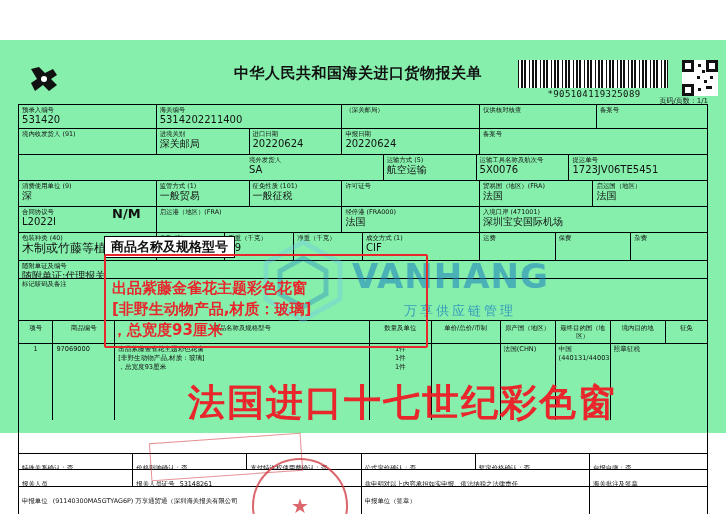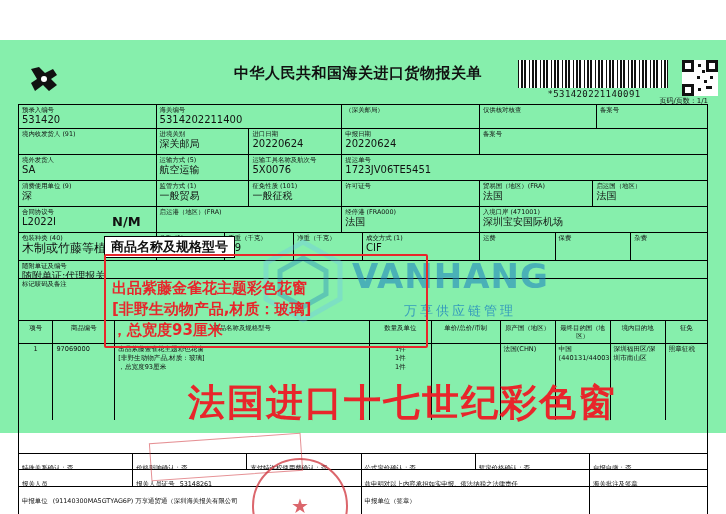--- a/index.html
+++ b/index.html
@@ -50,20 +50,21 @@
   .tbl{
     position:absolute;left:18px;top:64px;width:690px;height:350px;
     border:1px solid #000;
     box-sizing:border-box;
   }
   .row{
     position:relative;width:100%;
     border-bottom:1px solid #000;
     box-sizing:border-box;
     display:flex;
+    justify-content:flex-end;
   }
   .cell{
     position:relative;
     border-right:1px solid #000;
     box-sizing:border-box;
     padding:1px 3px;
     overflow:hidden;
   }
   .cell:last-child{border-right:none;}
   .lbl{
@@ -129,42 +130,42 @@
     font-size:7px;color:#d0343c;
   }
   .stamp2{
     position:absolute;left:150px;top:398px;width:150px;height:36px;
     border:1px solid #d0343c;opacity:.55;transform:rotate(-4deg);
   }
   .pagenum{
     position:absolute;right:18px;top:56px;font-size:7px;
   }
   .nm{
-    position:absolute;left:112px;top:174px;font-size:13px;font-weight:bold;
+    position:absolute;left:112px;top:166px;font-size:13px;font-weight:bold;
   }
   .sec-title{
     position:absolute;left:104px;top:196px;
     font-size:13px;font-weight:bold;border:1px solid #000;padding:1px 6px;background:#fff;
   }
 </style>
 </head>
 <body>
 
 <div class="page">
 
   <div class="hdr">
     <div class="logo">
       <svg width="38" height="38" viewBox="0 0 38 38">
         <path d="M6 8 L14 6 L20 12 L28 8 L32 14 L26 18 L32 24 L24 30 L18 24 L10 30 L6 22 L12 18 Z" fill="#111"></path>
         <circle cx="19" cy="18" r="3" fill="#fff"></circle>
       </svg>
     </div>
     <div class="doc-title">中华人民共和国海关进口货物报关单</div>
     <div class="barcode"></div>
-    <div class="barcode-num">*531420221140091</div>
+    <div class="barcode-num">*905104119325089</div>
     <div class="qr">
       <i style="left:0;top:0;width:12px;height:12px;"></i>
       <i style="left:3px;top:3px;width:6px;height:6px;background:#fff;"></i>
       <i style="left:24px;top:0;width:12px;height:12px;"></i>
       <i style="left:27px;top:3px;width:6px;height:6px;background:#fff;"></i>
       <i style="left:0;top:24px;width:12px;height:12px;"></i>
       <i style="left:3px;top:27px;width:6px;height:6px;background:#fff;"></i>
       <i style="left:16px;top:4px;width:3px;height:3px;"></i>
       <i style="left:20px;top:10px;width:3px;height:3px;"></i>
       <i style="left:15px;top:16px;width:3px;height:3px;"></i>
@@ -354,21 +355,20 @@
         <div>，总宽度93厘米</div>
       </div>
       <div class="cell center" style="width:9%;">
         <div>1件</div>
           <div>1件</div>
           <div>1件</div>
       </div>
       <div class="cell" style="width:10%;"></div>
       <div class="cell" style="width:8%;">法国(CHN)</div>
       <div class="cell" style="width:8%;">中国(440131/4400305)</div>
-      <div class="cell" style="width:8%;">深圳福田区/深圳市南山区</div>
       <div class="cell" style="width:6%;">照章征税</div>
     </div>
   </div>
 
   <div class="nm">N/M</div>
 
   <div class="sec-title">商品名称及规格型号</div>
 
   <div class="wm-logo">
     <svg width="90" height="90" viewBox="0 0 90 90">

